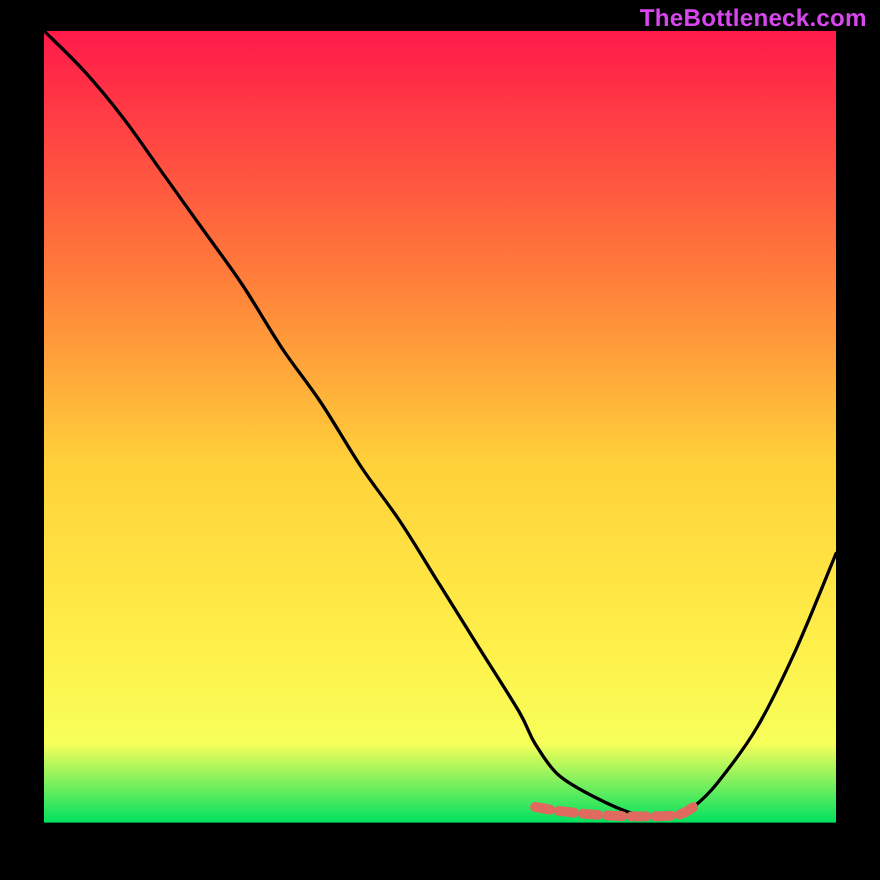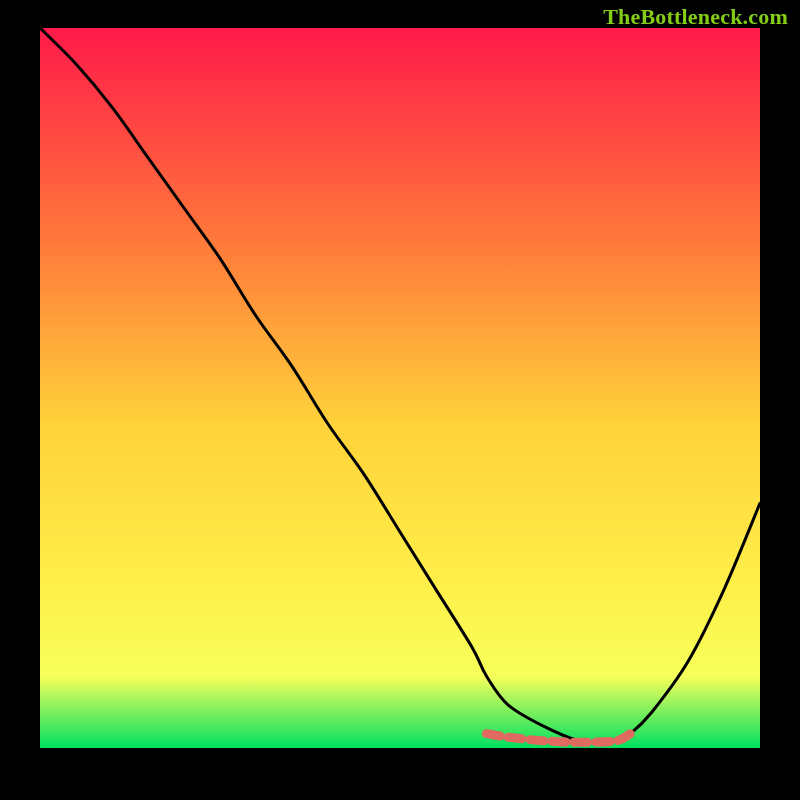--- a/index.html
+++ b/index.html
@@ -8,26 +8,25 @@
     background: #000;
     width: 800px;
     height: 800px;
     position: relative;
     font-family: Arial, Helvetica, sans-serif;
   }
   .watermark {
     position: absolute;
     top: 4px;
     right: 12px;
-    color: #84cc16;
+    color: #d946ef;
     font-size: 22px;
     font-weight: bold;
     letter-spacing: 0.2px;
     z-index: 10;
-    font-family: Liberation Serif, serif;
   }
   .chart-wrap {
     position: absolute;
     left: 40px;
     top: 28px;
     width: 720px;
     height: 720px;
   }
   svg { display: block; }
 </style>

